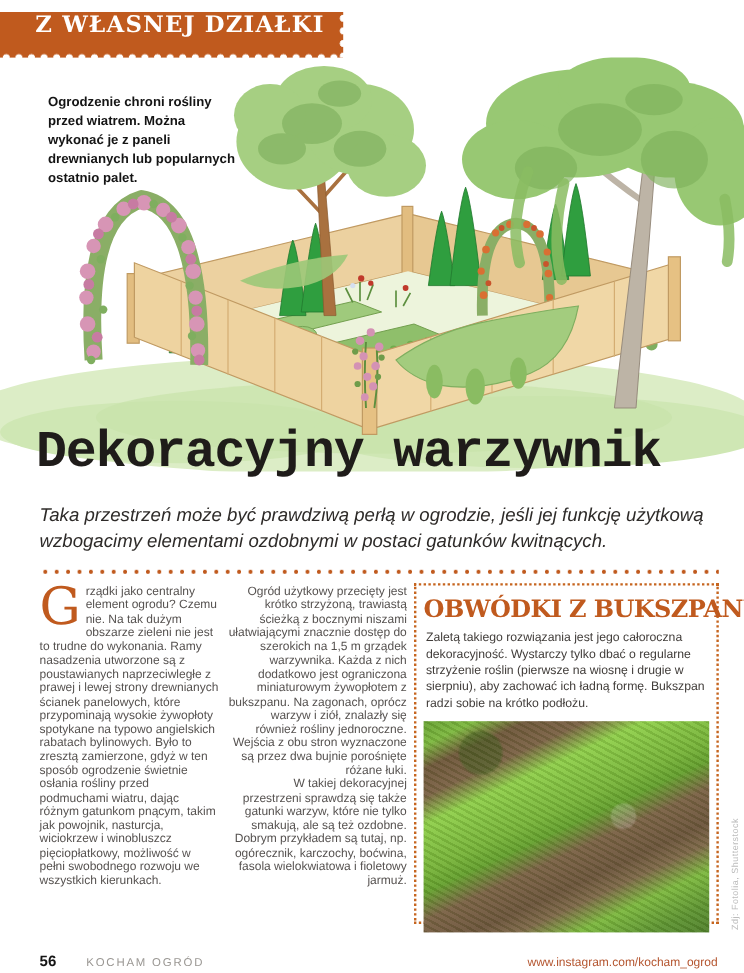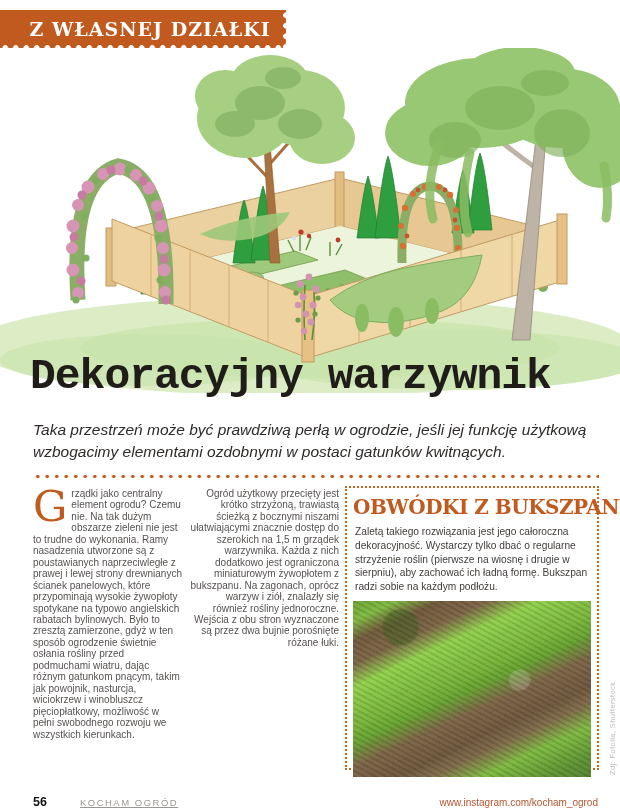--- a/index.html
+++ b/index.html
@@ -5,21 +5,21 @@
   * { margin:0; padding:0; box-sizing:border-box; }
   html,body { background:#e8e8e8; }
   .page {
     position:relative; width:620px; height:811px; margin:0 auto;
     background:#ffffff; overflow:hidden;
     font-family:"Liberation Sans", sans-serif;
   }
   
   .banner {
     position:absolute; left:0; top:10px; width:286px; height:38px;
-    background:#c05a1e; display:flex; align-items:center; justify-content:center;
+    background:#c05a1e; display:flex; justify-content:center;
   }
   .banner-label {
     color:#fff; font-family:"DejaVu Serif", serif; font-weight:bold;
     font-size:19px; letter-spacing:1px; white-space:nowrap; padding-left:14px;
   }
   .perf-bottom {
     position:absolute; left:0; right:-5px; bottom:-5px; height:10px;
     background-image:radial-gradient(circle, #fff 2.7px, rgba(255,255,255,0) 3.1px);
     background-size:10.5px 10px; background-repeat:repeat-x;
   }
@@ -85,42 +85,43 @@
       linear-gradient(155deg,
         #67a132 0%, #7cb83e 7%,
         #6e5639 14%, #7a6144 22%,
         #8fcf4a 30%, #76b338 44%, #64a02d 50%,
         #7a6144 58%, #6b533a 68%, #7d6748 74%,
         #7cb83e 82%, #5d9331 92%, #4f7f2a 100%);
   }
   
   .footer {
     position:absolute; left:33px; right:22px; top:773px; height:18px;
-    display:flex; align-items:baseline;gap:24px;
+    display:flex; align-items:baseline;
   }
   .page-num { font-size:12.5px; font-weight:bold; color:#141414; }
-  .brand { margin-left:9px; font-size:9.5px; letter-spacing:1.5px; color:#9a9793;text-decoration:underline; }
+  .brand { margin-left:25px; font-size:9.5px; letter-spacing:1.5px; color:#9a9793; }
   .insta { margin-left:auto; font-size:10px; color:#b4552f; text-decoration:none;margin-top:24px; }
   .credit {
     position:absolute; right:3px; top:650px; height:125px;
     writing-mode:vertical-rl; transform:rotate(180deg);
     font-size:7.5px; color:#bcbcbc; letter-spacing:0.4px;
   }
 </style>
 </head>
 <body>
 
 <div class="page">
 
   <div class="banner">
     <span class="banner-label">Z WŁASNEJ DZIAŁKI</span>
     <div class="perf-bottom"></div>
     <div class="perf-right"></div>
   </div>
 
+  <p class="caption">Ogrodzenie chroni rośliny przed wiatrem. Można wykonać je z paneli drewnianych lub popularnych ostatnio palet.</p>
 
   <svg class="illustration" viewBox="0 0 620 345">
 
     <g>
       <ellipse cx="300" cy="298" rx="330" ry="50" fill="#dcedc6"></ellipse>
       <ellipse cx="150" cy="312" rx="150" ry="26" fill="#cfe7b4"></ellipse>
       <ellipse cx="450" cy="312" rx="190" ry="30" fill="#cfe7b4"></ellipse>
       <ellipse cx="320" cy="300" rx="240" ry="30" fill="#c8e3aa" opacity="0.7"></ellipse>
     </g>
 
@@ -371,25 +372,26 @@
 
   <h1 class="page-title">Dekoracyjny warzywnik</h1>
   <p class="subtitle">Taka przestrzeń może być prawdziwą perłą w ogrodzie, jeśli jej funkcję użytkową wzbogacimy elementami ozdobnymi w postaci gatunków kwitnących.</p>
   <div class="dotline"></div>
 
   <div class="col col-1">
     <p><span class="dropcap">G</span><span>rządki jako centralny element ogrodu? Czemu nie. Na tak dużym obszarze zieleni nie jest to trudne do wykonania. Ramy nasadzenia utworzone są z poustawianych naprzeciwległe z prawej i lewej strony drewnianych ścianek panelowych, które przypominają wysokie żywopłoty spotykane na typowo angielskich rabatach bylinowych. Było to zresztą zamierzone, gdyż w ten sposób ogrodzenie świetnie osłania rośliny przed podmuchami wiatru, dając różnym gatunkom pnącym, takim jak powojnik, nasturcja, wiciokrzew i winobluszcz pięciopłatkowy, możliwość w pełni swobodnego rozwoju we wszystkich kierunkach.</span></p>
   </div>
   <div class="col col-2">
     <p>Ogród użytkowy przecięty jest krótko strzyżoną, trawiastą ścieżką z bocznymi niszami ułatwiającymi znacznie dostęp do szerokich na 1,5 m grządek warzywnika. Każda z nich dodatkowo jest ograniczona miniaturowym żywopłotem z bukszpanu. Na zagonach, oprócz warzyw i ziół, znalazły się również rośliny jednoroczne. Wejścia z obu stron wyznaczone są przez dwa bujnie porośnięte różane łuki.</p>
+    <p>W takiej dekoracyjnej przestrzeni sprawdzą się także gatunki warzyw, które nie tylko smakują, ale są też ozdobne. Dobrym przykładem są tutaj, np. ogórecznik, karczochy, boćwina, fasola wielokwiatowa i fioletowy jarmuż.</p>
   </div>
 
   <aside class="side-box">
     <h2 class="side-box-title">OBWÓDKI Z BUKSZPANU</h2>
-    <p class="side-box-body">Zaletą takiego rozwiązania jest jego całoroczna dekoracyjność. Wystarczy tylko dbać o regularne strzyżenie roślin (pierwsze na wiosnę i drugie w sierpniu), aby zachować ich ładną formę. Bukszpan radzi sobie na każdym podłożu.</p>
+    <p class="side-box-body">Zaletą takiego rozwiązania jest jego całoroczna dekoracyjność. Wystarczy tylko dbać o regularne strzyżenie roślin (pierwsze na wiosnę i drugie w sierpniu), aby zachować ich ładną formę. Bukszpan radzi sobie na krótko podłożu.</p>
     <div class="side-box-photo"></div>
   </aside>
 
   <div class="footer">
     <span class="page-num">56</span>
     <span class="brand">KOCHAM OGRÓD</span>
     <a class="insta" href="#">www.instagram.com/kocham_ogrod</a>
   </div>
 
   <span class="credit">Zdj: Fotolia, Shutterstock</span>

